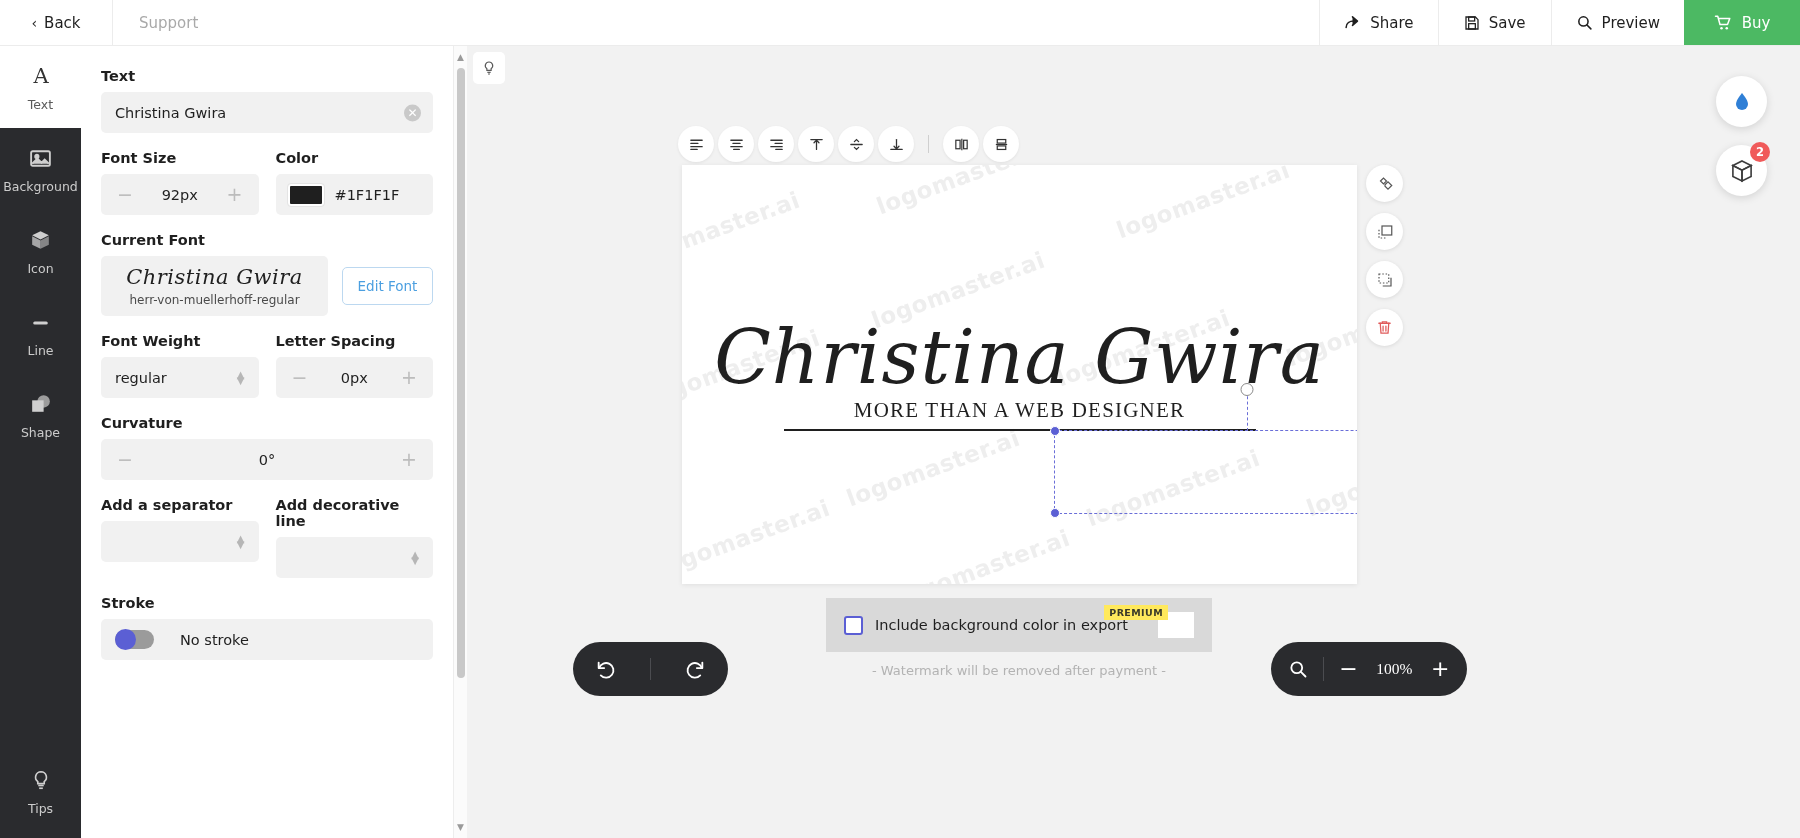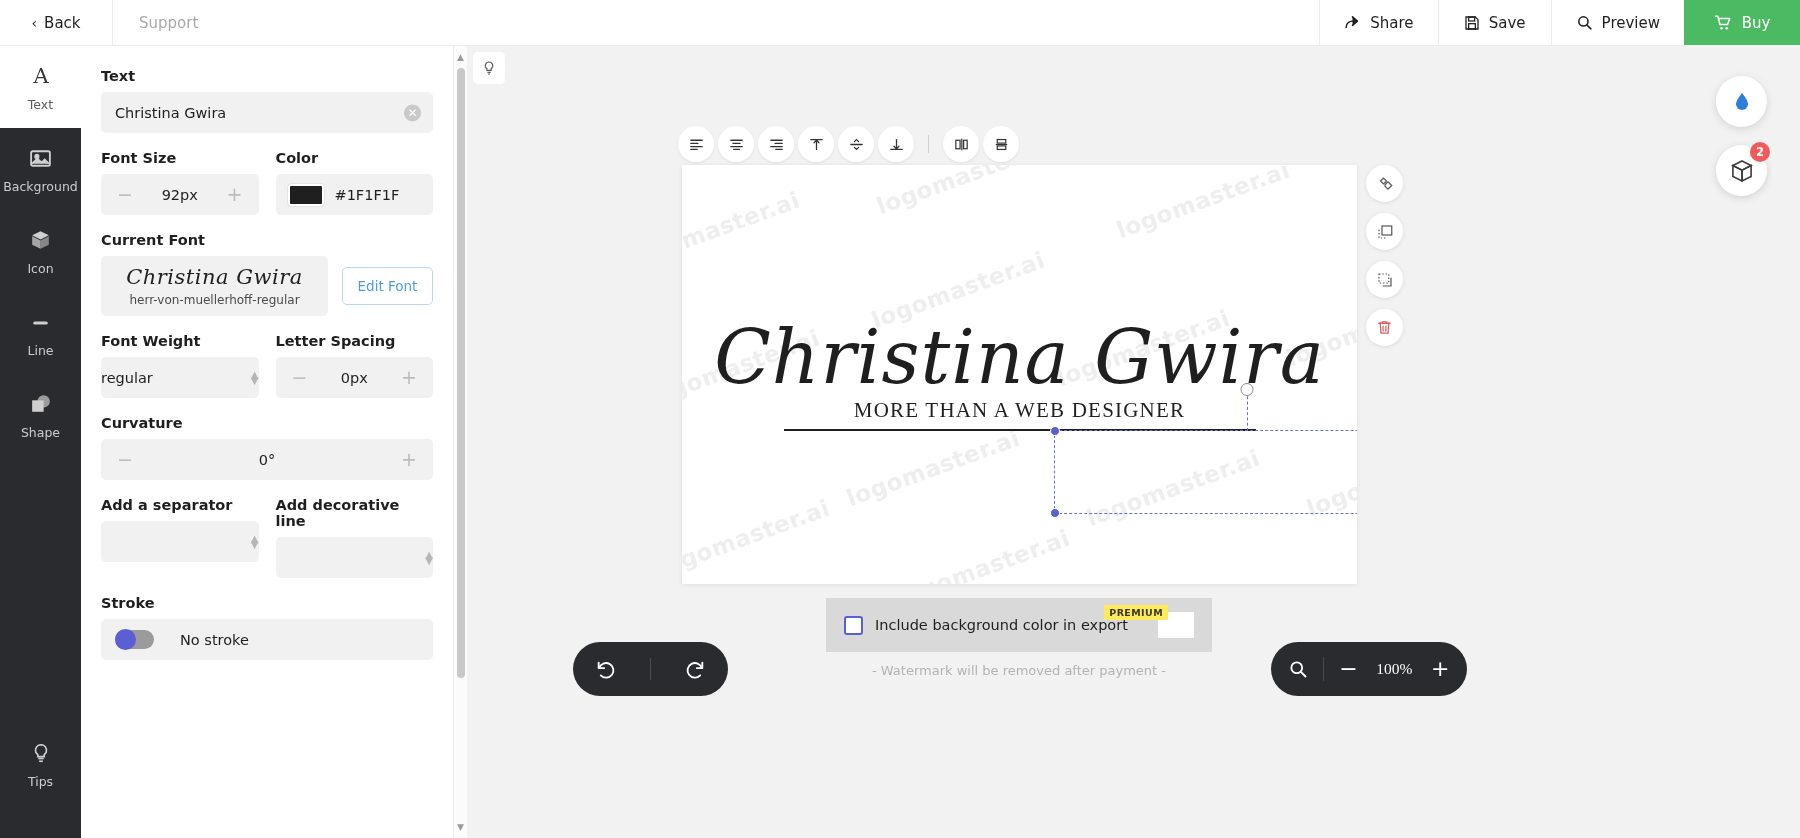--- a/index.html
+++ b/index.html
@@ -44,21 +44,21 @@
     position: absolute; top: 46px; left: 0; width: 81px; height: 792px;
     background: #2a2b2e; z-index: 35;
   }
   .rail-item {
     width: 81px; height: 82px; display: flex; flex-direction: column;
     align-items: center; justify-content: center; gap: 7px;
     color: #cccccc; font-size: 12.5px; cursor: pointer;
   }
   .rail-item.active { background: #ffffff; color: #5a5a5a; }
   .rail-glyph { height: 28px; display: flex; align-items: center; justify-content: center; }
-  .rail-bottom { position: absolute; bottom: 33px; left: 0; width: 79px; }
+  .rail-bottom { position: absolute; bottom: 6px; left: 0; width: 79px; }
 
   
   .panel {
     position: absolute; top: 46px; left: 81px; width: 372px; height: 792px;
     background: #ffffff; overflow: hidden; z-index: 30;
   }
   .panel-inner { padding: 22px 20px 0 20px; }
   .fld { margin-bottom: 17px; }
   .lbl { font-size: 14.5px; font-weight: bold; color: #1f1f1f; margin-bottom: 8px; }
   .ctl {
@@ -92,21 +92,21 @@
   .fontprev .fname {
     font-family: "DejaVu Serif", serif; font-style: italic; font-size: 21px;
     color: #1f1f1f; line-height: 1.15; letter-spacing: .5px;
   }
   .fontprev .fid { font-size: 12px; color: #4a4a4a; margin-top: 4px; }
   .editfont {
     align-self: center; width: 91px; height: 38px; border: 1px solid #bcd8f0;
     border-radius: 5px; color: #4b9fe0; font-size: 13.5px; background: #fff;
     display: flex; align-items: center; justify-content: center; cursor: pointer;
   }
-  .selctl { padding: 0 0; justify-content: space-between; }
+  .selctl { padding: 0 14px; justify-content: space-between; }
   .selctl .sval { font-size: 14.5px; color: #1f1f1f; }
   .updown { display: flex; flex-direction: column; gap: 2px; color: #b6b6b6; line-height: .6; font-size: 10px; }
   .toggle-row { padding: 0 14px; gap: 26px; }
   .toggle {
     width: 39px; height: 19px; border-radius: 10px; background: #9b9b9b;
     position: relative; cursor: pointer; flex: none;
   }
   .toggle .knob {
     position: absolute; left: 0; top: -1px; width: 21px; height: 21px;
     border-radius: 50%; background: #5b5fd4;

